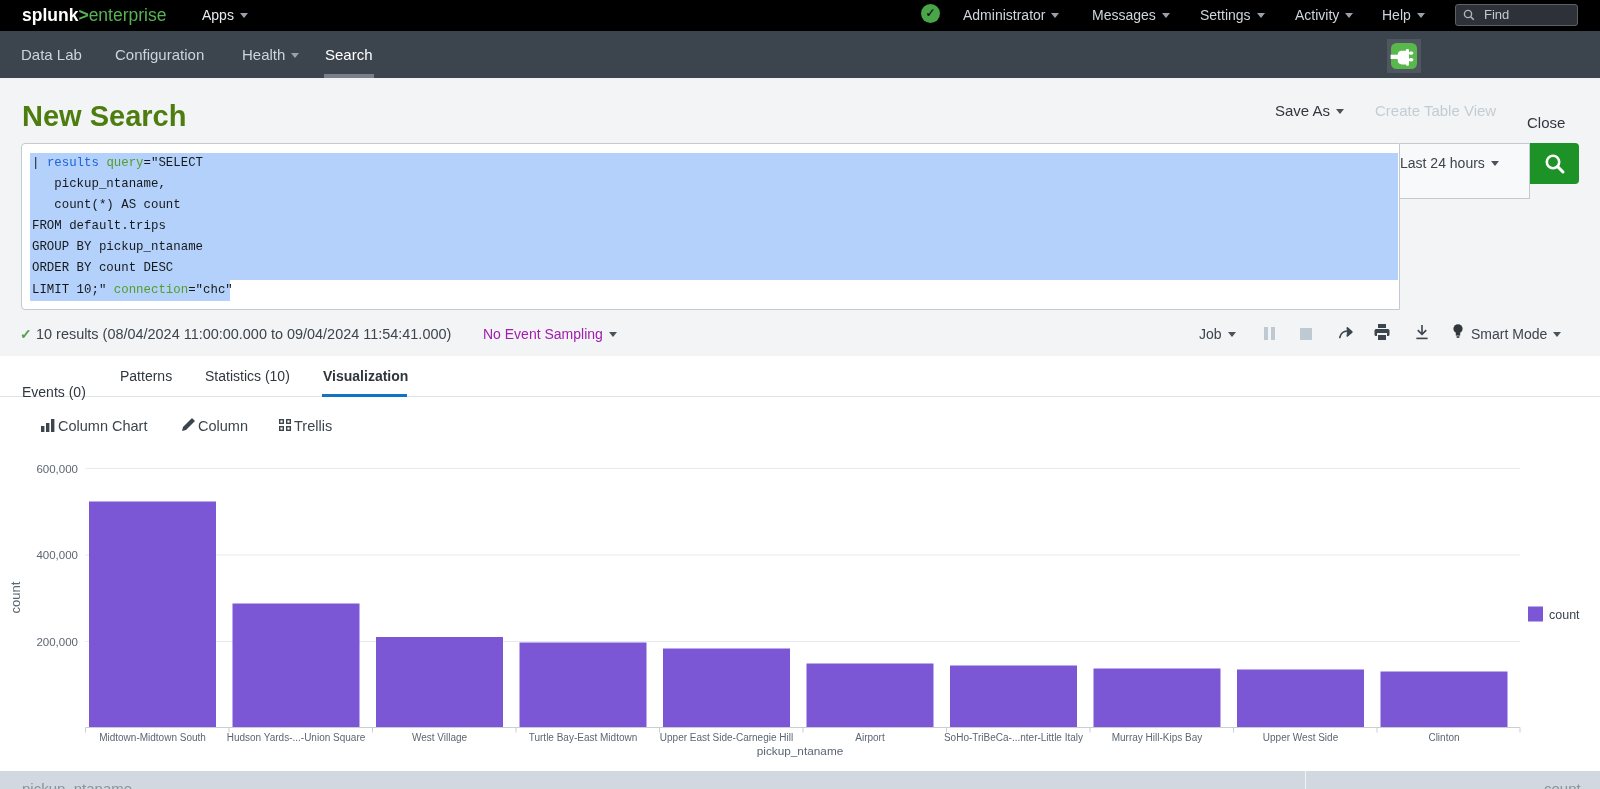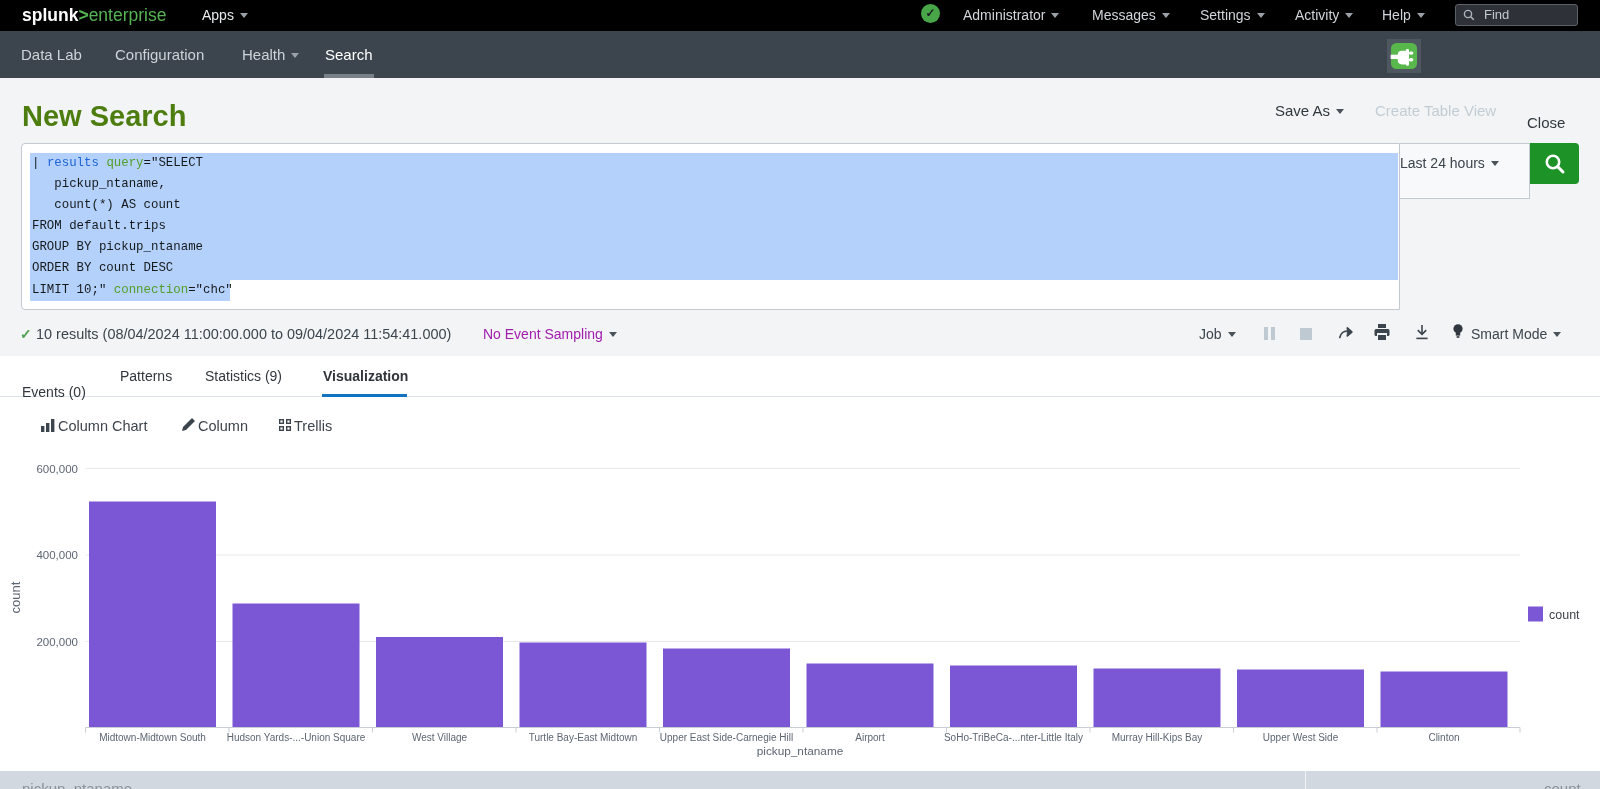--- a/index.html
+++ b/index.html
@@ -109,21 +109,21 @@
     <rect x="3.8" y="8.8" width="4.4" height="2.8" fill="#31373e"></rect>
     <rect x="4.6" y="12.2" width="2.8" height="1.6" fill="#31373e"></rect>
   </svg>
 <div class="abs" style="left:1471px; top:326px; font-size:14px; color:#3c444d;">Smart Mode<span class="caret" style="color:#4a525a;"></span></div>
 
 <div class="abs" style="left:0; top:356px; width:1600px; height:415px; background:#fff;"></div>
 
 <div class="abs" style="left:0; top:356px; width:1600px; height:41px; border-bottom:1px solid #dde3e8;"></div>
 <div class="abs" style="left:22px; top:384px; font-size:14px; color:#31373e;">Events (0)</div>
 <div class="abs" style="left:120px; top:368px; font-size:14px; color:#31373e;">Patterns</div>
-<div class="abs" style="left:205px; top:368px; font-size:14px; color:#31373e;">Statistics (9)</div>
+<div class="abs" style="left:205px; top:368px; font-size:14px; color:#31373e;">Statistics (10)</div>
 <div class="abs" style="left:323px; top:368px; font-size:14px; color:#2f353b; font-weight:bold;">Visualization</div>
 <div class="abs" style="left:322px; top:394px; width:85px; height:3px; background:#1273c2;"></div>
 
 <svg class="abs" style="left:41px; top:418px;" width="14" height="14" viewBox="0 0 14 14">
     <rect x="0" y="8" width="3.4" height="6" fill="#3c444d"></rect>
     <rect x="5" y="5" width="3.4" height="9" fill="#3c444d"></rect>
     <rect x="10" y="1" width="3.4" height="13" fill="#3c444d"></rect>
   </svg>
 <div class="abs" style="left:58px; top:418px; font-size:14.5px; color:#3c444d;">Column Chart</div>
 <svg class="abs" style="left:182px; top:418px;" width="13" height="13" viewBox="0 0 13 13">

